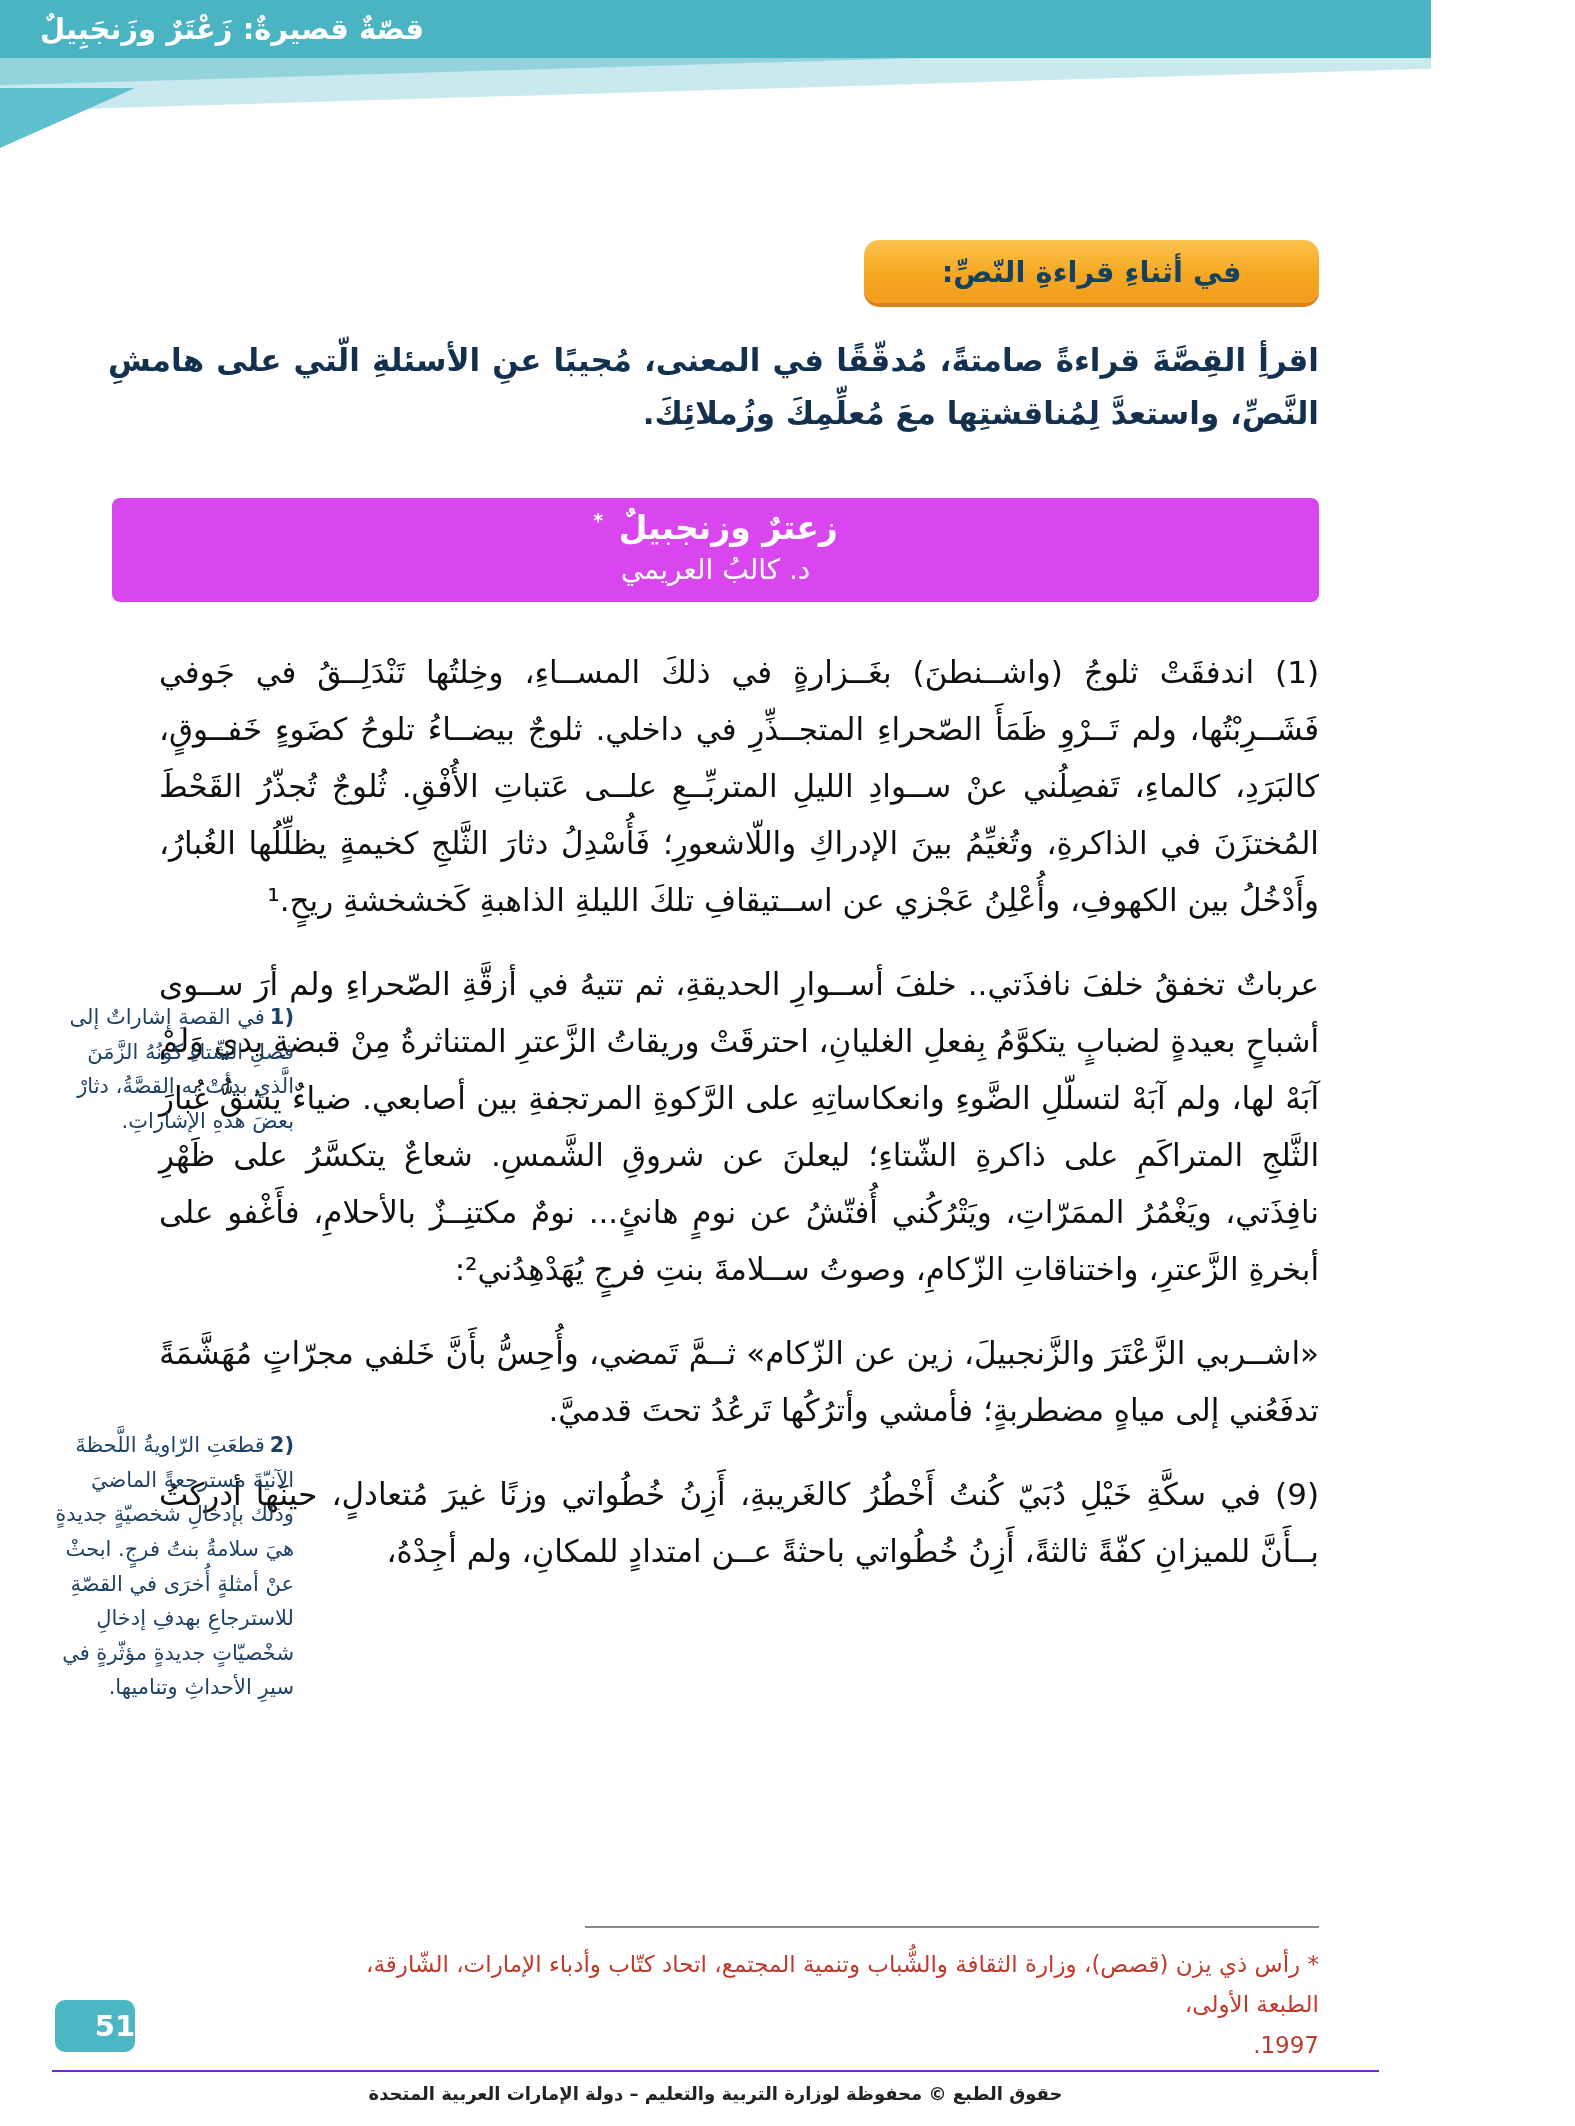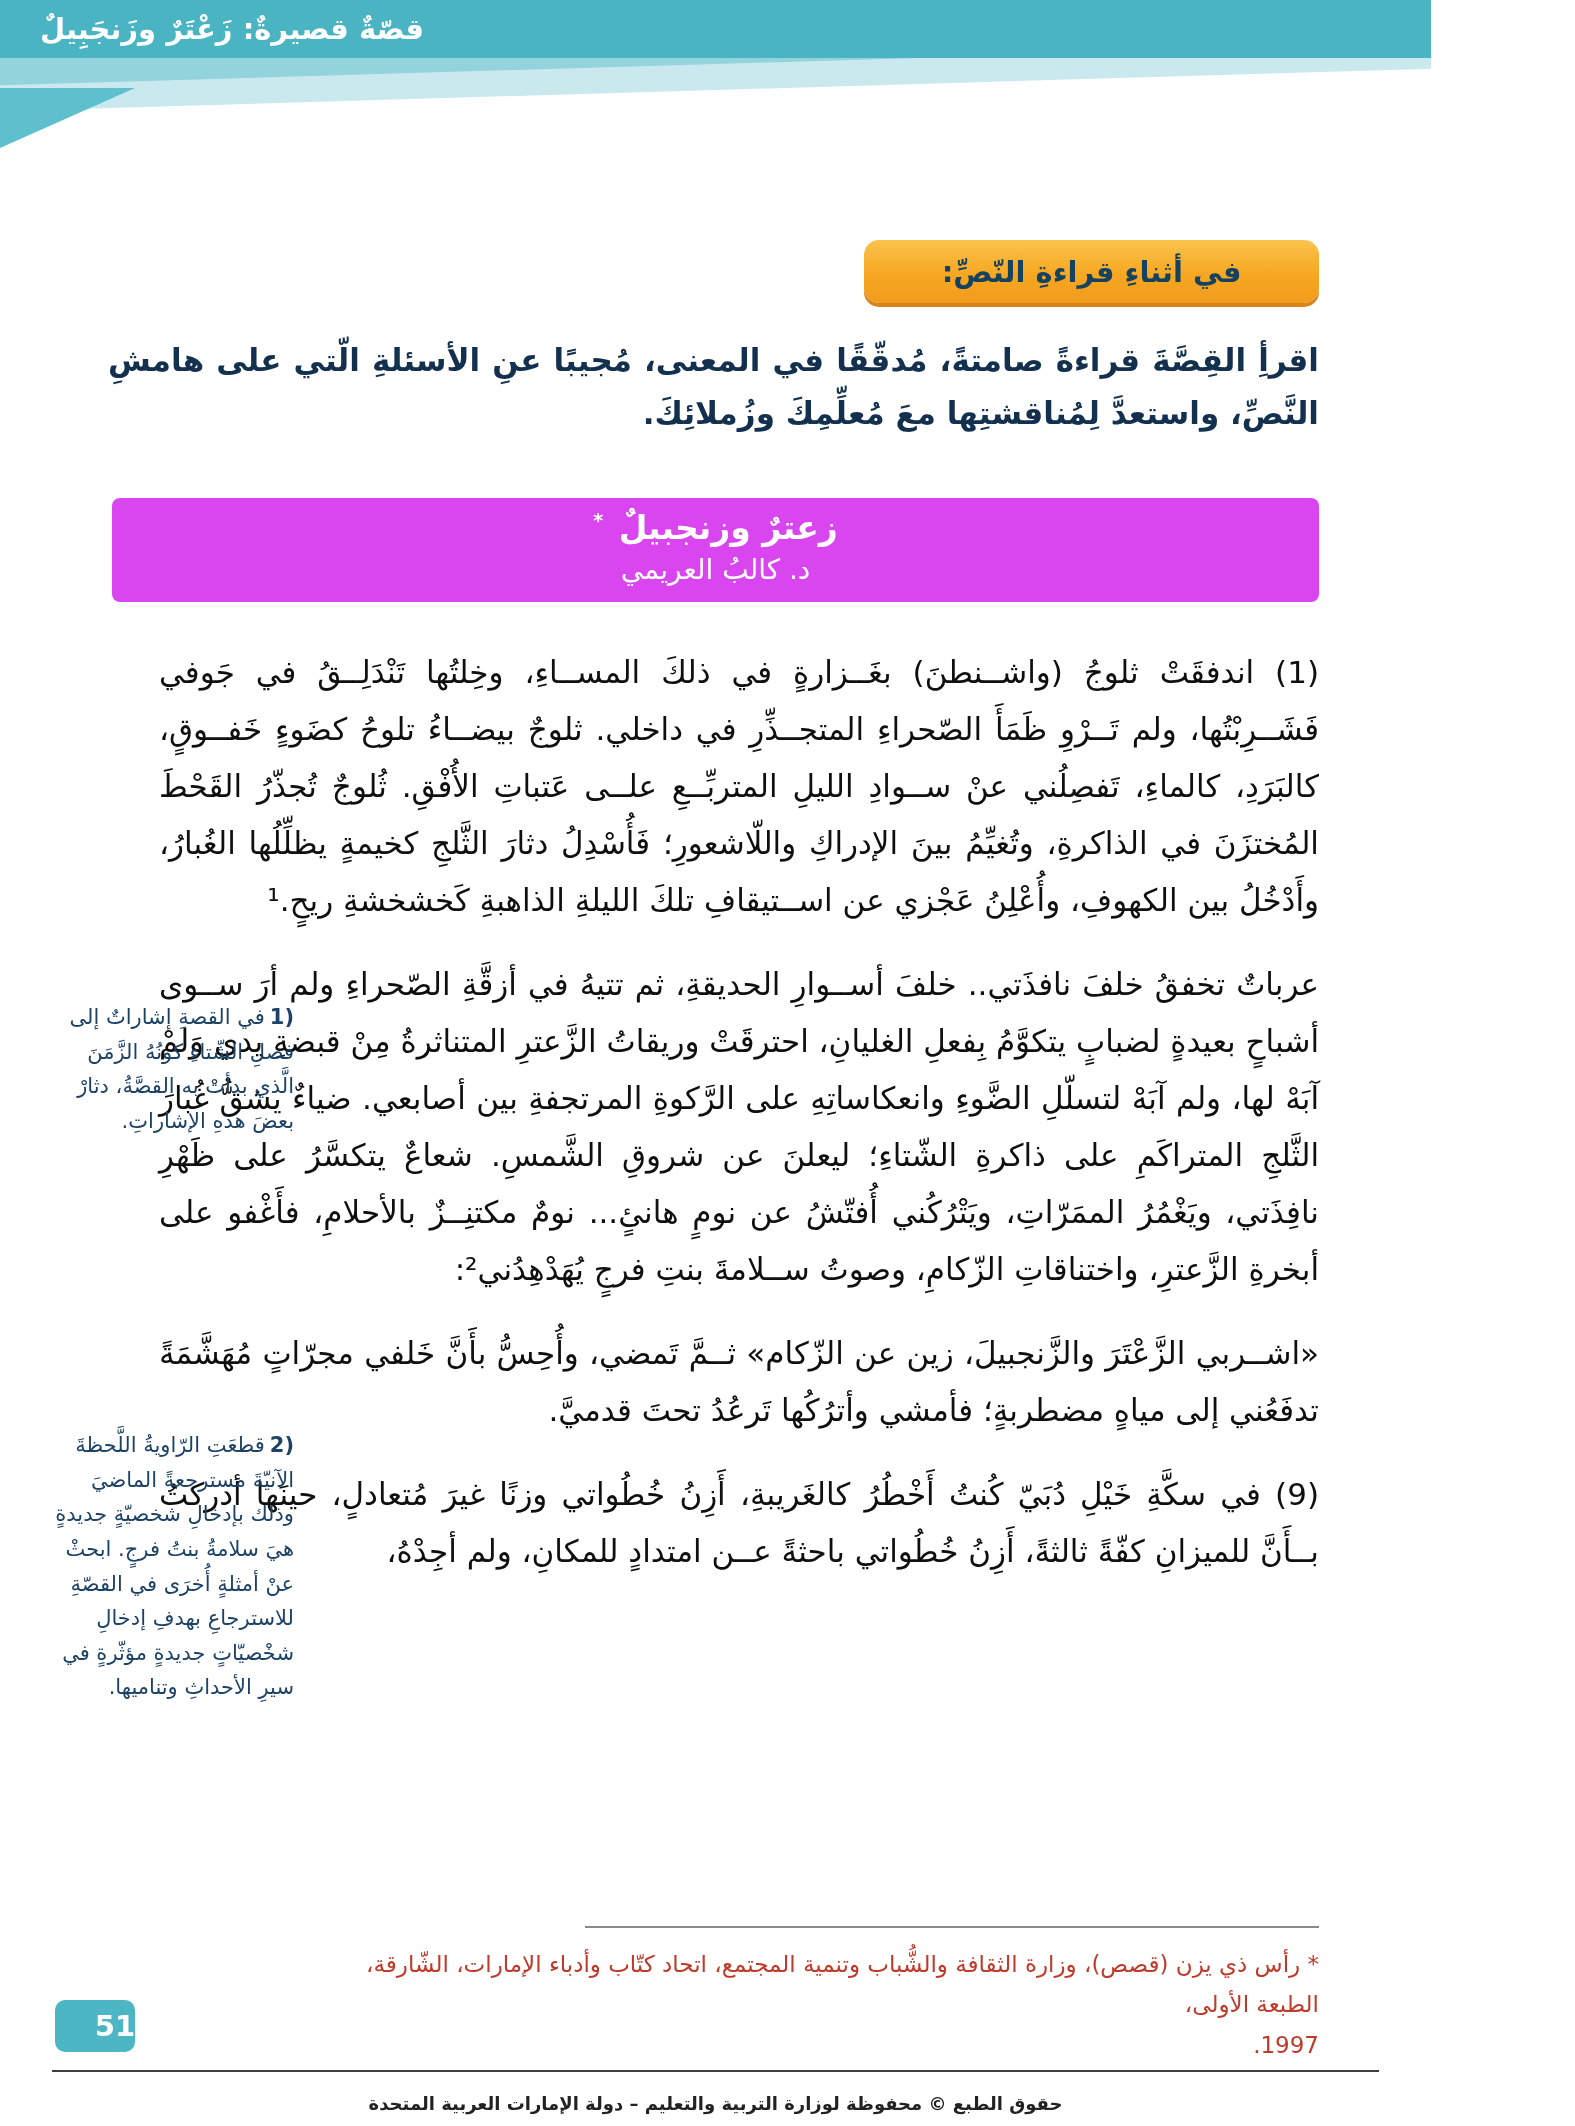--- a/index.html
+++ b/index.html
@@ -88,22 +88,22 @@
     background:#4db6c5; border-radius:10px; color:#ffffff;
     font-size:29px; font-weight:bold;
     display:flex; align-items:center; justify-content:center;
     direction:ltr;
     padding-left:40px;
   }
 
   
   .footer {
     position:absolute; left:52px; right:52px; top:2070px;
-    border-top:2px solid #404040; text-align:center;
-    padding-top:21px; font-size:18px; color:#222222; font-weight:bold;
+    border-top:2px solid #6d28d9; text-align:center;
+    padding-top:11px; font-size:18px; color:#222222; font-weight:bold;
   }
 </style>
 </head>
 <body>
 
 <div class="page">
 
   <header class="header">
     <div class="hdr-stripe2"></div>
     <div class="hdr-stripe3"></div>

